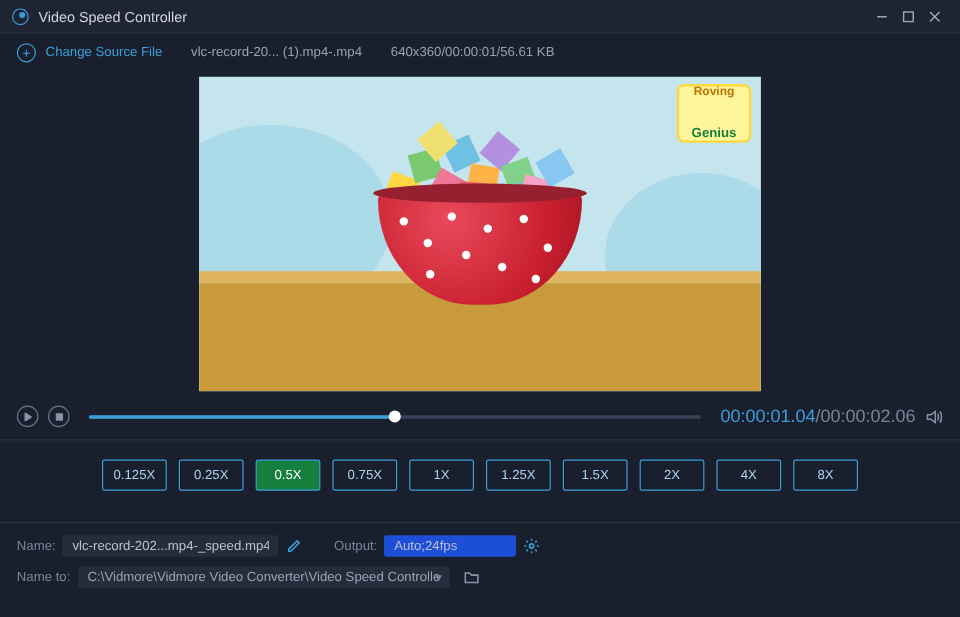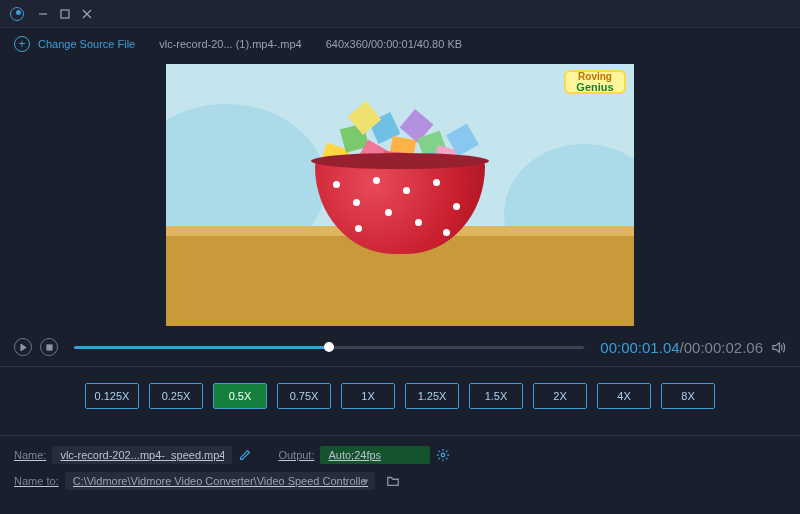--- a/index.html
+++ b/index.html
@@ -21,56 +21,57 @@
 .sky { position: absolute; inset: 0; background: #c5e5ee; }
 .hill-l { position: absolute; left: -40px; top: 40px; width: 200px; height: 160px; background: #abdae8; border-radius: 50%; }
 .hill-r { position: absolute; right: -30px; top: 80px; width: 160px; height: 140px; background: #abdae8; border-radius: 50%; }
 .table { position: absolute; left: 0; right: 0; bottom: 0; height: 90px; background: #c89a3a; }
 .table-edge { position: absolute; left: 0; right: 0; bottom: 90px; height: 10px; background: #e0b560; }
 .bowl { position: absolute; left: 50%; bottom: 72px; transform: translateX(-50%); width: 170px; height: 95px; background: radial-gradient(circle at 35% 25%, #e84a5a 0%, #c81e2e 65%, #9e1420 100%); border-radius: 8px 8px 85px 85px / 8px 8px 95px 95px; }
 .bowl::before { content: ""; position: absolute; top: -6px; left: -4px; right: -4px; height: 16px; background: #962030; border-radius: 50%; }
 .dot { position: absolute; width: 7px; height: 7px; background: #fff; border-radius: 50%; }
 .shapes { position: absolute; left: 50%; bottom: 150px; transform: translateX(-50%); width: 175px; height: 70px; }
 .sh { position: absolute; width: 24px; height: 24px; transform: rotate(var(--r,15deg)); }
-.logo { position: absolute; top: 6px; right: 8px; width: 62px; height: 24px; background: #fff59a; border: 2px solid #ffd740; border-radius: 6px; display: flex; flex-direction: column; align-items: center; justify-content: center; font-family: cursive; font-weight: bold; font-size: 10px; line-height: 1; color: #c07000; }
+.logo { position: absolute; top: 6px; right: 8px; width: 62px; height: 49px; background: #fff59a; border: 2px solid #ffd740; border-radius: 6px; display: flex; flex-direction: column; align-items: center; justify-content: space-between; font-family: cursive; font-weight: bold; font-size: 10px; line-height: 1; color: #c07000; }
 .logo .l2 { color: #188038; font-size: 11px; }
 
 .controls { height: 30px; display: flex; align-items: center; padding: 0 14px; gap: 8px; }
 .ctrl-btn { width: 18px; height: 18px; border: 1.2px solid #6a7488; border-radius: 50%; display: flex; align-items: center; justify-content: center; cursor: pointer; }
 .ctrl-btn svg { width: 7px; height: 7px; fill: #8a94a8; stroke: #8a94a8; }
 .track { flex: 1; height: 3px; background: #3a4258; position: relative; border-radius: 2px; margin: 0 8px; }
 .track-fill { position: absolute; left: 0; top: 0; bottom: 0; background: #3a9fd8; border-radius: 2px; }
 .track-thumb { position: absolute; top: 50%; transform: translate(-50%,-50%); width: 10px; height: 10px; background: #fff; border-radius: 50%; }
 .time { font-size: 15px; color: #7a8498; white-space: nowrap; }
 .time .cur { color: #3a9fd8; }
 .vol { width: 15px; height: 15px; cursor: pointer; }
 .vol svg { width: 100%; height: 100%; fill: none; stroke: #8a94a8; stroke-width: 1.3; }
 
 .speed-row { display: flex; justify-content: center; gap: 10px; padding: 16px 0 26px; border-top: 1px solid #2a3244; border-bottom: 1px solid #2a3244; margin: 4px 0 0; }
 .speed-btn { min-width: 54px; height: 26px; border: 1px solid #3a9fd8; background: transparent; color: #a8d4ee; font-size: 11px; display: flex; align-items: center; justify-content: center; cursor: pointer; border-radius: 2px; }
 .speed-btn.active { background: #15803d; color: #fff; }
 
 .bottom { padding: 10px 14px 4px; display: flex; flex-direction: column; gap: 8px; font-size: 11px; }
-.brow { display: flex; align-items: center; gap: 6px; text-decoration: underline; }
+.brow { display: flex; align-items: center; gap: 6px; }
 .brow .label { color: #7a8498; }
 .name-field { background: #262c3c; border: none; color: #bac0d0; padding: 3px 8px; font-size: 11px; width: 180px; border-radius: 2px; }
 .edit-ic, .gear-ic, .folder-ic { width: 14px; height: 14px; cursor: pointer; }
 .edit-ic svg, .gear-ic svg, .folder-ic svg { width: 100%; height: 100%; fill: none; stroke: #3a9fd8; stroke-width: 1.5; }
 .gear-ic svg { stroke: #3a9fd8; }
 .folder-ic svg { stroke: #8a94a8; }
-.output-sel { background: #14532d; border: none; color: #bac0d0; padding: 3px 8px; font-size: 11px; width: 110px; border-radius: 2px; }
+.output-sel { background: #1d4ed8; border: none; color: #bac0d0; padding: 3px 8px; font-size: 11px; width: 110px; border-radius: 2px; }
 .path-field { background: #262c3c; border: none; color: #9aa2b2; padding: 3px 8px; font-size: 11px; flex: 1; max-width: 310px; border-radius: 2px; }
 .export-btn { margin-left: auto; background: #3a9fd8; color: #fff; border: none; width: 130px; height: 30px; font-size: 12px; border-radius: 2px; cursor: pointer; }
 .row2-right { position: absolute; right: 14px; bottom: 38px; }
 </style>
 </head>
 <body>
 
 <div class="titlebar">
   <div class="app-icon"></div>
+  <div class="title">Video Speed Controller</div>
   <div class="win-btn">
       <svg viewBox="0 0 10 10">
         <path d="M1 5h8"></path>
       </svg>
     </div>
   <div class="win-btn">
       <svg viewBox="0 0 10 10">
         <rect x="1" y="1" width="8" height="8"></rect>
       </svg>
     </div>
@@ -80,21 +81,21 @@
       </svg>
     </div>
 </div>
 
 <div class="toolbar">
   <div class="change-src">
     <span class="plus-circ">+</span>
     <span>Change Source File</span>
   </div>
   <span>vlc-record-20... (1).mp4-.mp4</span>
-  <span>640x360/00:00:01/40.80 KB</span>
+  <span>640x360/00:00:01/56.61 KB</span>
 </div>
 
 <div class="preview-wrap">
   <div class="preview">
     <div class="sky"></div>
     <div class="hill-l"></div>
       <div class="hill-r"></div>
     <div class="table-edge"></div>
       <div class="table"></div>
     <div class="shapes">

